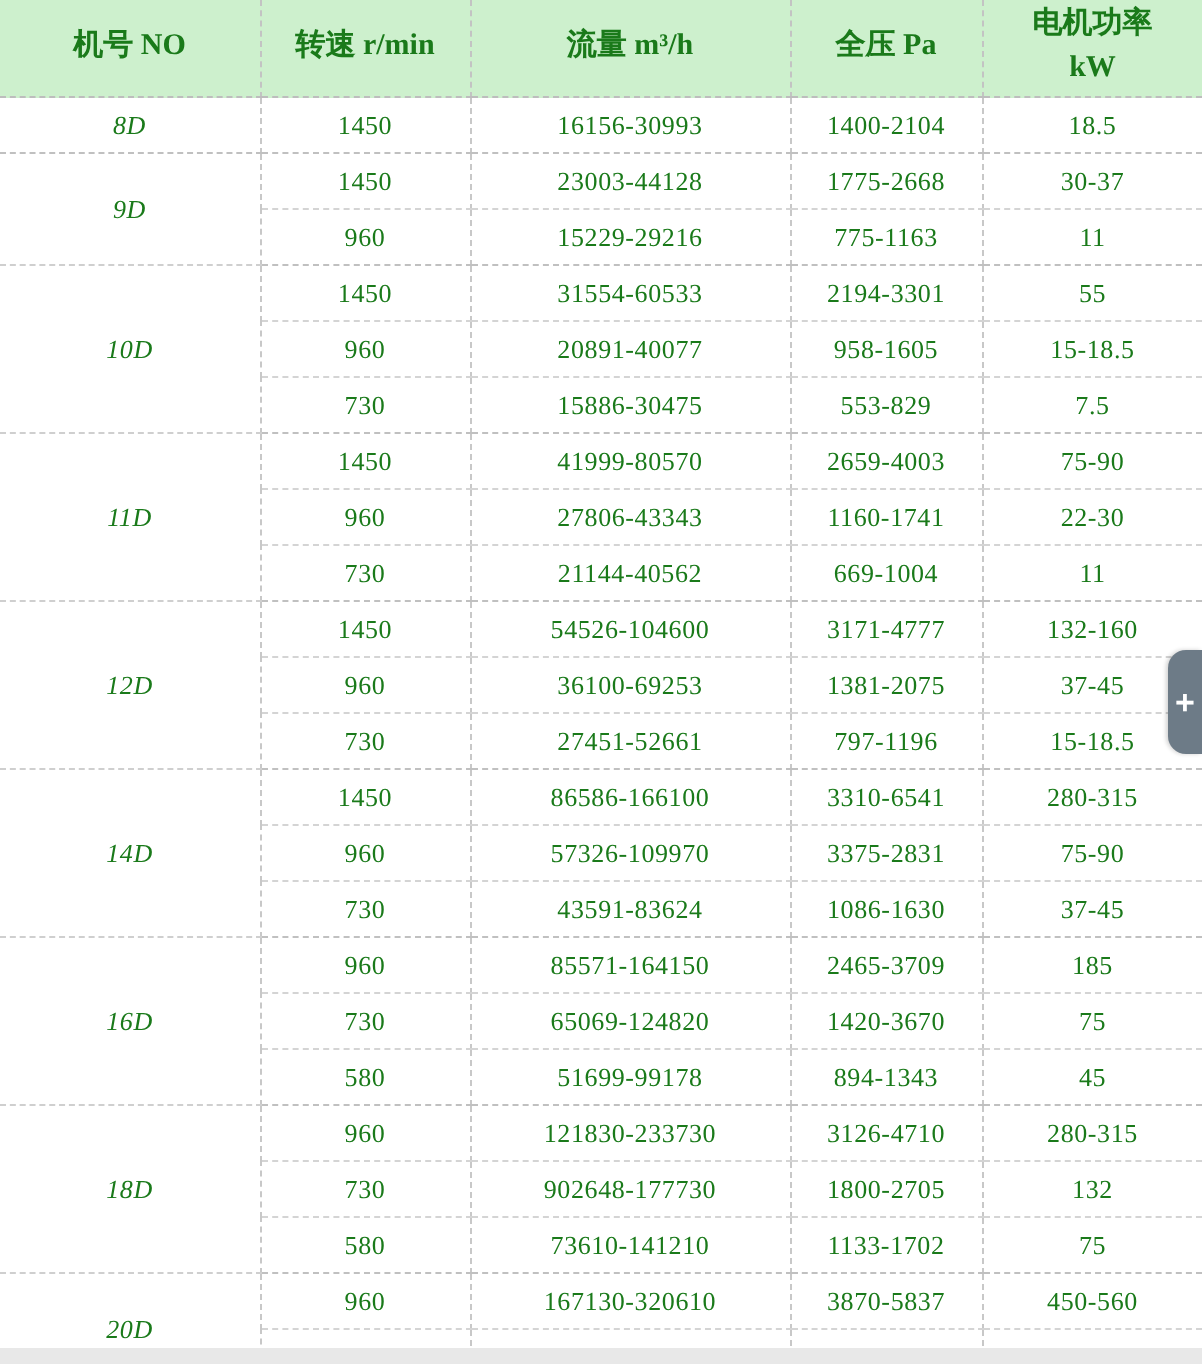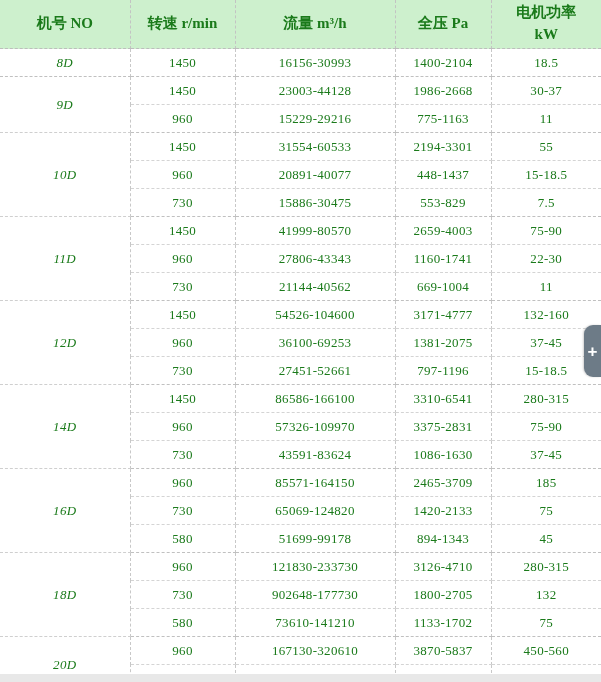--- a/index.html
+++ b/index.html
@@ -151,40 +151,40 @@
           <td class="no-cell" rowspan="1">8D</td>
           <td>1450</td>
           <td>16156-30993</td>
           <td>1400-2104</td>
           <td>18.5</td>
         </tr>
         <tr>
           <td class="no-cell" rowspan="2">9D</td>
           <td>1450</td>
           <td>23003-44128</td>
-          <td>1986-2668</td>
+          <td>1775-2668</td>
           <td>30-37</td>
         </tr>
         <tr class="group-end">
           <td>960</td>
           <td>15229-29216</td>
           <td>775-1163</td>
           <td>11</td>
         </tr>
         <tr>
           <td class="no-cell" rowspan="3">10D</td>
           <td>1450</td>
           <td>31554-60533</td>
           <td>2194-3301</td>
           <td>55</td>
         </tr>
         <tr>
           <td>960</td>
           <td>20891-40077</td>
-          <td>448-1437</td>
+          <td>958-1605</td>
           <td>15-18.5</td>
         </tr>
         <tr class="group-end">
           <td>730</td>
           <td>15886-30475</td>
           <td>553-829</td>
           <td>7.5</td>
         </tr>
         <tr>
           <td class="no-cell" rowspan="3">11D</td>
@@ -246,21 +246,21 @@
         <tr>
           <td class="no-cell" rowspan="3">16D</td>
           <td>960</td>
           <td>85571-164150</td>
           <td>2465-3709</td>
           <td>185</td>
         </tr>
         <tr>
           <td>730</td>
           <td>65069-124820</td>
-          <td>1420-2133</td>
+          <td>1420-3670</td>
           <td>75</td>
         </tr>
         <tr class="group-end">
           <td>580</td>
           <td>51699-99178</td>
           <td>894-1343</td>
           <td>45</td>
         </tr>
         <tr>
           <td class="no-cell" rowspan="3">18D</td>

